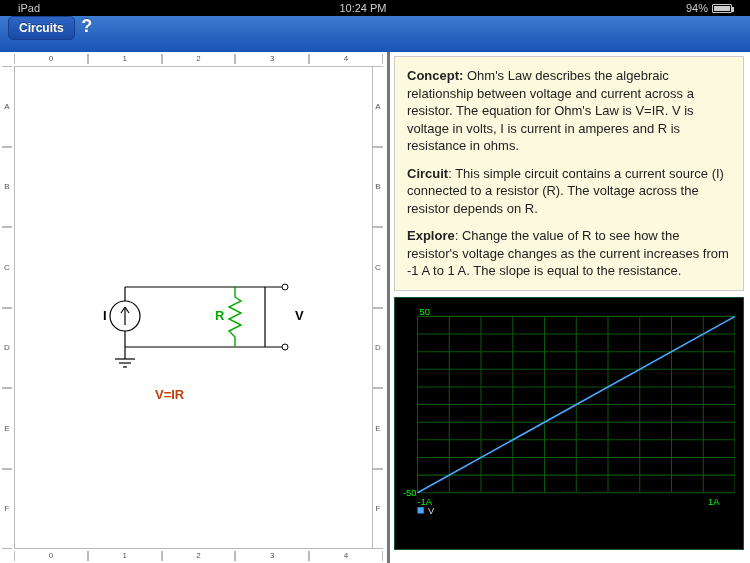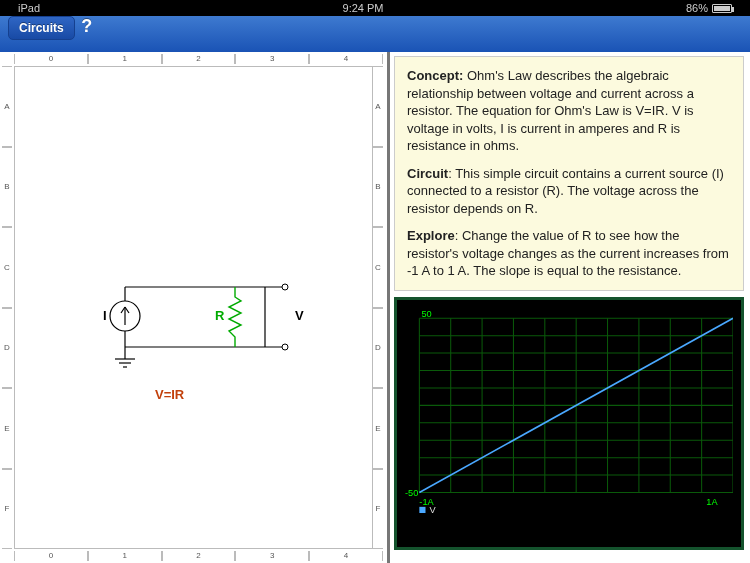--- a/index.html
+++ b/index.html
@@ -29,33 +29,33 @@
   .ruler-v.right { right: 4px; }
   .ruler-v .cell { flex:1; border-top:1px solid #bbb; border-bottom:1px solid #bbb; display:flex; align-items:center; justify-content:center;}
   .canvas-area { position: absolute; left: 14px; right: 14px; top: 14px; bottom: 14px; border:1px solid #bbb; background:#fff;}
   .circuit-svg { position:absolute; left: 70px; top: 200px; }
   .equation { position:absolute; left: 140px; top: 320px; font-size: 13px; font-weight: bold; color:#c2410c;}
   
   .info-box { background: #fcfade; border: 1px solid #ccc; padding: 10px 12px; font-size: 13px; color: #222; line-height: 1.35;}
   .info-box p { margin-bottom: 10px; }
   .info-box p:last-child { margin-bottom: 0; }
   .info-box b { font-weight: bold; }
-  .plot-box { flex:1; background:#000; border:3px solid #14532d; position:relative; min-height:230px;}
+  .plot-box { flex:1; background:#000; border:1px solid #14532d; position:relative; min-height:230px;}
   .plot-svg { position:absolute; inset:8px; }
 </style>
 </head>
 <body>
 
 <div class="device">
 
   <div class="statusbar">
     <span>iPad</span>
-    <span class="center">9:24 PM</span>
+    <span class="center">10:24 PM</span>
     <span class="right">
-      <span>86%</span>
+      <span>94%</span>
       <span class="battery-icon">
           <span class="battery-fill"></span>
         </span>
     </span>
   </div>
 
   <div class="navbar">
     <button class="back-btn">Circuits</button>
     <div class="help">?</div>
   </div>

